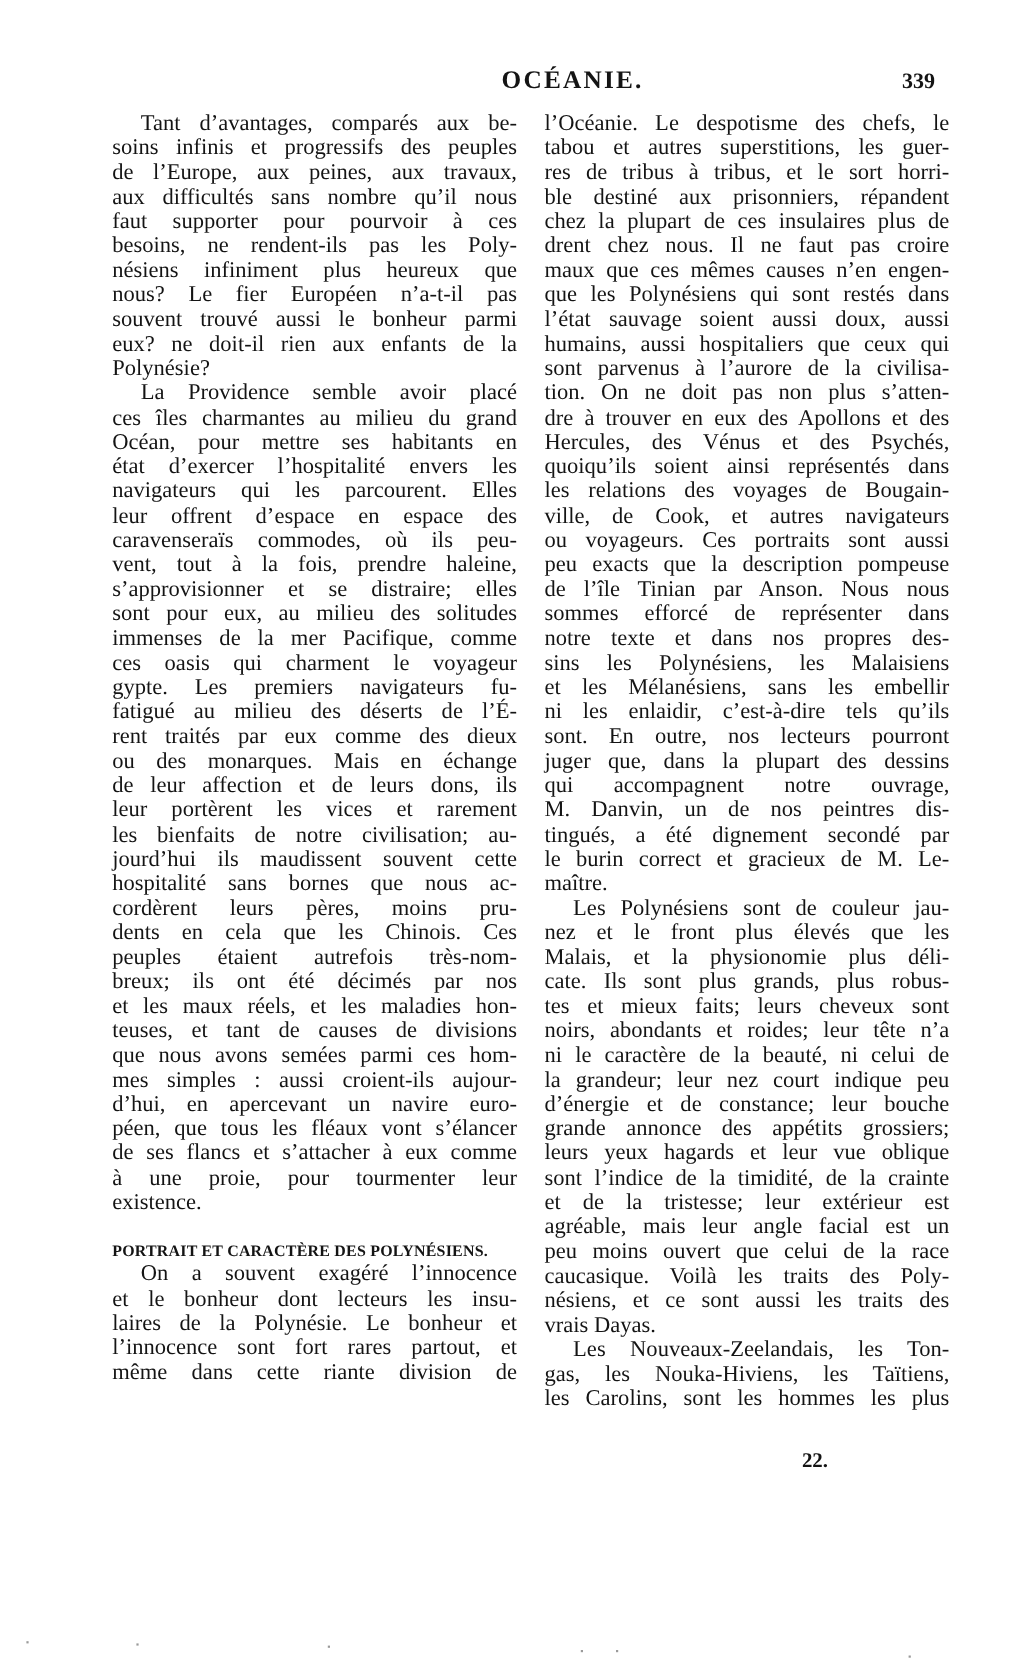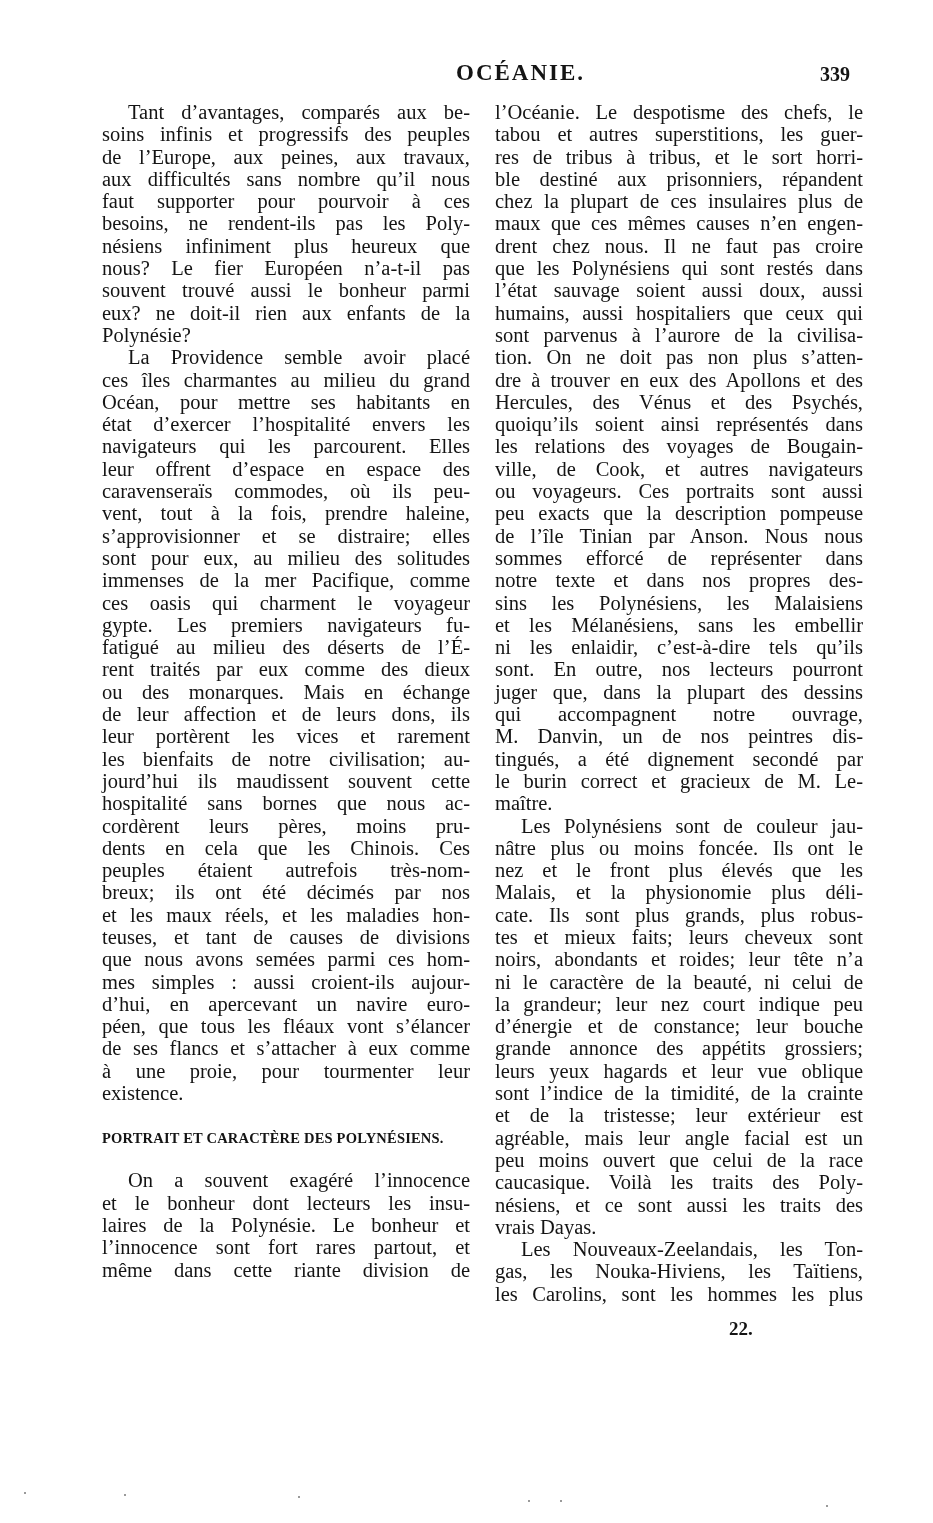--- a/index.html
+++ b/index.html
@@ -56,21 +56,20 @@
       overflow: visible;
     }
     .line.last { text-align-last: left; }
     .line.indent { padding-left: 26px; }
     .section-heading {
       display: block;
       font-size: 14.5px;
       font-weight: bold;
       letter-spacing: 0.2px;
       margin-top: 26px;
-      margin-bottom: 22px;
       white-space: nowrap;
     }
     .signature {
       position: absolute;
       left: 729px;
       top: 1318px;
       font-size: 19px;
       font-weight: bold;
     }
     .speck {
@@ -148,22 +147,22 @@
     </div>
 </div>
 
 <div class="column col-right">
   <div>
       <span class="line">l’Océanie. Le despotisme des chefs, le</span>
       <span class="line">tabou et autres superstitions, les guer-</span>
       <span class="line">res de tribus à tribus, et le sort horri-</span>
       <span class="line">ble destiné aux prisonniers, répandent</span>
       <span class="line">chez la plupart de ces insulaires plus de</span>
+      <span class="line">drent chez nous. Il ne faut pas croire</span>
       <span class="line">maux que ces mêmes causes n’en engen-</span>
-      <span class="line">drent chez nous. Il ne faut pas croire</span>
       <span class="line">que les Polynésiens qui sont restés dans</span>
       <span class="line">l’état sauvage soient aussi doux, aussi</span>
       <span class="line">humains, aussi hospitaliers que ceux qui</span>
       <span class="line">sont parvenus à l’aurore de la civilisa-</span>
       <span class="line">tion. On ne doit pas non plus s’atten-</span>
       <span class="line">dre à trouver en eux des Apollons et des</span>
       <span class="line">Hercules, des Vénus et des Psychés,</span>
       <span class="line">quoiqu’ils soient ainsi représentés dans</span>
       <span class="line">les relations des voyages de Bougain-</span>
       <span class="line">ville, de Cook, et autres navigateurs</span>
@@ -178,21 +177,20 @@
       <span class="line">sont. En outre, nos lecteurs pourront</span>
       <span class="line">juger que, dans la plupart des dessins</span>
       <span class="line">qui accompagnent notre ouvrage,</span>
       <span class="line">M. Danvin, un de nos peintres dis-</span>
       <span class="line">tingués, a été dignement secondé par</span>
       <span class="line">le burin correct et gracieux de M. Le-</span>
       <span class="line last">maître.</span>
     </div>
   <div>
       <span class="line indent">Les Polynésiens sont de couleur jau-</span>
-      <span class="line">nâtre plus ou moins foncée. Ils ont le</span>
       <span class="line">nez et le front plus élevés que les</span>
       <span class="line">Malais, et la physionomie plus déli-</span>
       <span class="line">cate. Ils sont plus grands, plus robus-</span>
       <span class="line">tes et mieux faits; leurs cheveux sont</span>
       <span class="line">noirs, abondants et roides; leur tête n’a</span>
       <span class="line">ni le caractère de la beauté, ni celui de</span>
       <span class="line">la grandeur; leur nez court indique peu</span>
       <span class="line">d’énergie et de constance; leur bouche</span>
       <span class="line">grande annonce des appétits grossiers;</span>
       <span class="line">leurs yeux hagards et leur vue oblique</span>

